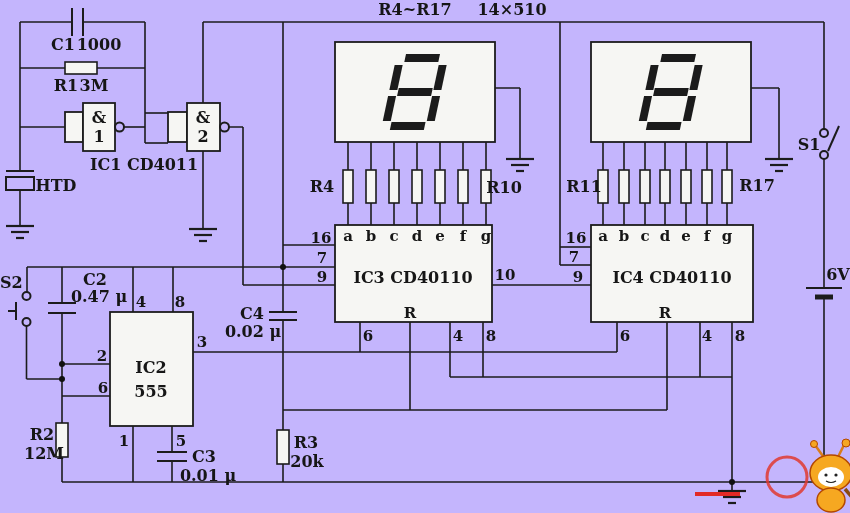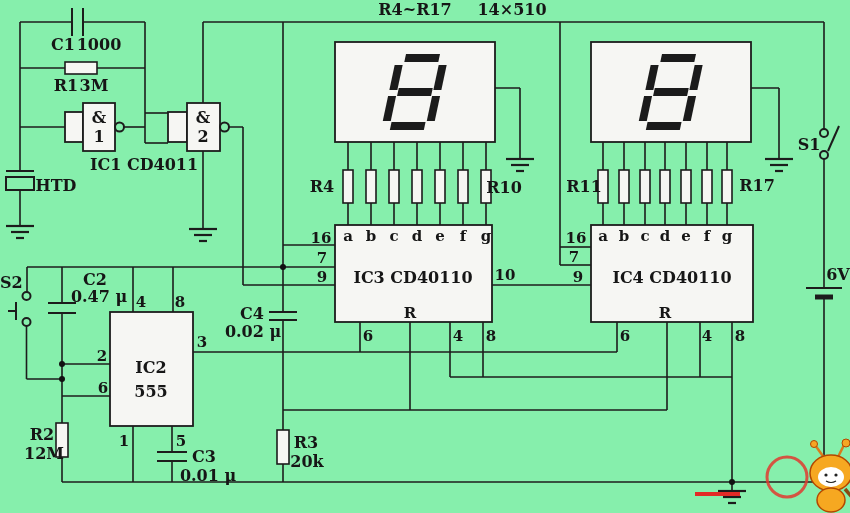--- a/index.html
+++ b/index.html
@@ -1,16 +1,16 @@
 <!DOCTYPE html>
 <html><head>
 <meta charset="utf-8">
 <style>
   html,body{margin:0;padding:0;background:#e9e9e9;}
-  .page{width:850px;height:513px;background:#86efac;position:relative;overflow:hidden;margin:0 auto;}
+  .page{width:850px;height:513px;background:#c4b5fd;position:relative;overflow:hidden;margin:0 auto;}
   svg{display:block;}
   svg text{font-family:"DejaVu Serif","Liberation Serif",serif;fill:#161616;}
   .lbl{font-size:16px;font-weight:bold;}
   .pin{font-size:15px;font-weight:bold;}
   .seg{font-size:15px;font-weight:bold;}
   .gate{font-size:16px;font-weight:bold;}
   .wire{stroke:#1c1c1c;stroke-width:1.6;fill:none;}
   .sym{stroke:#1c1c1c;stroke-width:2;fill:none;}
   .box{stroke:#1c1c1c;stroke-width:1.8;fill:#f6f6f3;}
   .res{stroke:#1c1c1c;stroke-width:1.6;fill:#f6f6f3;}

